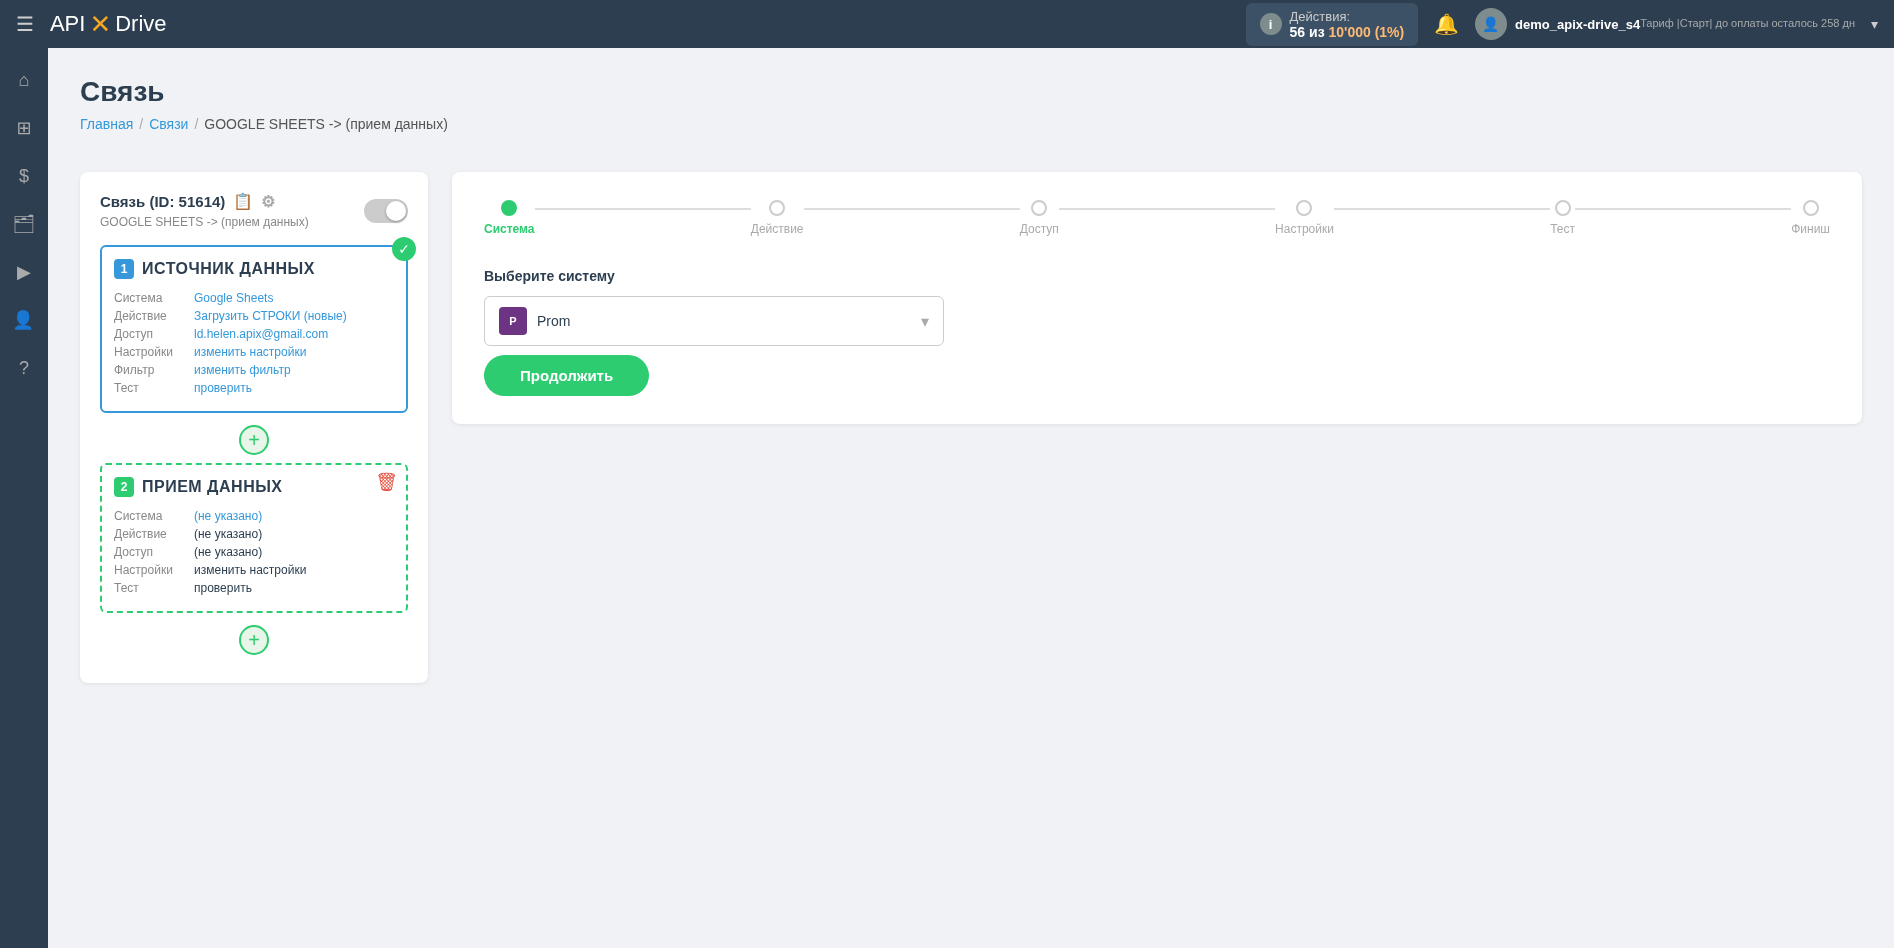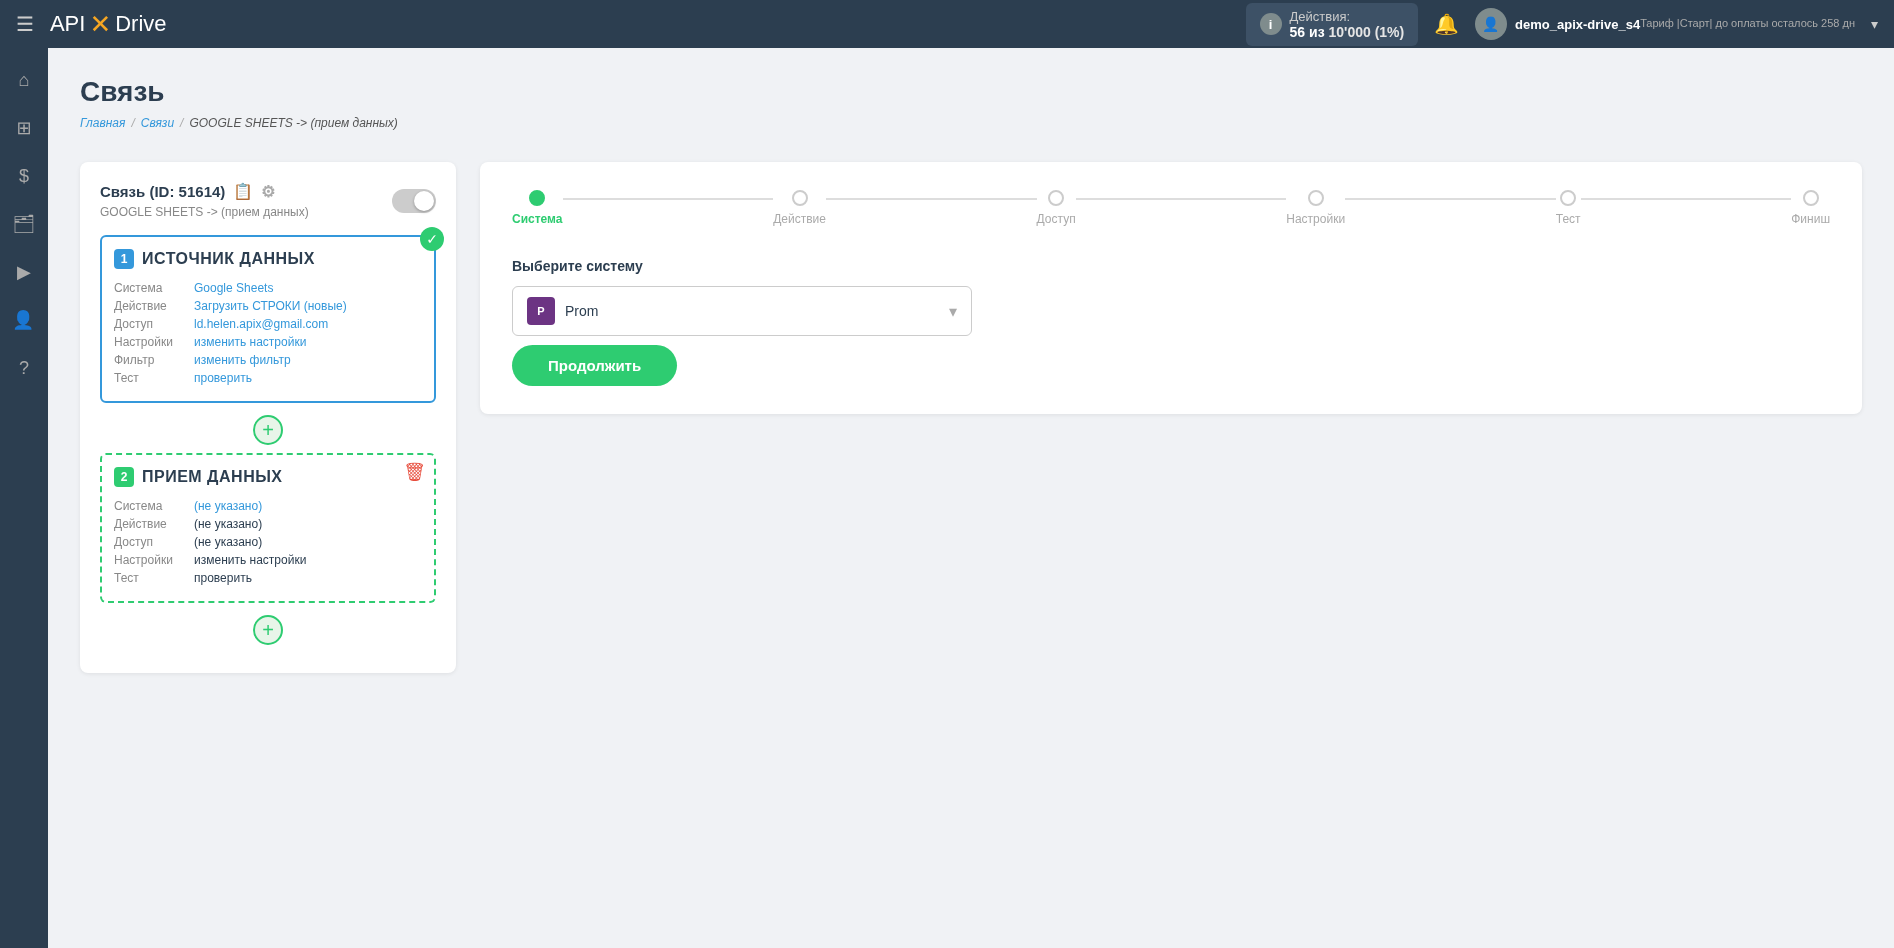--- a/index.html
+++ b/index.html
@@ -47,31 +47,31 @@
       color: #aaa; font-size: 18px; cursor: pointer;
     }
 
     
     .main-wrapper {
       margin-top: 48px; margin-left: 48px;
       padding: 28px 32px; min-height: calc(100vh - 48px);
       background: #f0f2f5;
     }
     .page-title { font-size: 28px; font-weight: bold; color: #2c3e50; margin-bottom: 8px; }
-    .breadcrumb { display: flex; align-items: center; gap: 6px; font-size: 12px; margin-bottom: 32px; font-style: italic; }
+    .breadcrumb { display: flex; align-items: center; gap: 6px; font-size: 14px; margin-bottom: 40px; }
     .breadcrumb a { color: #3498db; text-decoration: none; }
     .breadcrumb-sep { color: #aaa; }
     .breadcrumb-current { color: #555; }
 
     
     .content-grid { display: flex; gap: 24px; align-items: flex-start; }
 
     
     .left-panel {
-      width: 376px; background: #fff; border-radius: 8px;
+      width: 348px; background: #fff; border-radius: 8px;
       padding: 20px; flex-shrink: 0;
       box-shadow: 0 1px 4px rgba(0,0,0,0.08);
     }
     .panel-header { display: flex; align-items: center; justify-content: space-between; margin-bottom: 16px; }
     .panel-title { font-size: 15px; font-weight: bold; color: #2c3e50; display: flex; align-items: center; gap: 8px; }
     .panel-title-sub { font-size: 12px; color: #888; margin-top: 4px; }
     .panel-toggle { width: 44px; height: 24px; background: #ccc; border-radius: 12px; position: relative; cursor: pointer; }
     .panel-toggle-knob { width: 20px; height: 20px; background: #fff; border-radius: 50%; position: absolute; top: 2px; right: 2px; box-shadow: 0 1px 3px rgba(0,0,0,0.3); }
     .panel-icon { color: #aaa; font-size: 16px; cursor: pointer; }
 
@@ -165,21 +165,21 @@
       <span class="logo-x">✕</span>
       <span class="logo-drive">Drive</span>
   </div>
   <div class="topnav-spacer"></div>
   <div class="topnav-actions">
     <div class="topnav-actions-box">
       <div class="info-icon">i</div>
       <div class="actions-text">
         <div class="actions-label">Действия:</div>
         <div class="actions-count">
-          <span>56 из </span><span style="color:#e5e5e5;font-weight:bold">10'000 (1%)</span>
+          <span>56 из </span><span style="color:#fdba74;font-weight:bold">10'000 (1%)</span>
         </div>
       </div>
     </div>
     <span class="bell-icon">🔔</span>
     <div class="user-area">
       <div class="user-avatar">👤</div>
       <div class="user-info">
         <span class="user-name">demo_apix-drive_s4</span>
         <span class="user-plan">Тариф |Старт| до оплаты осталось 258 дн</span>
       </div>

